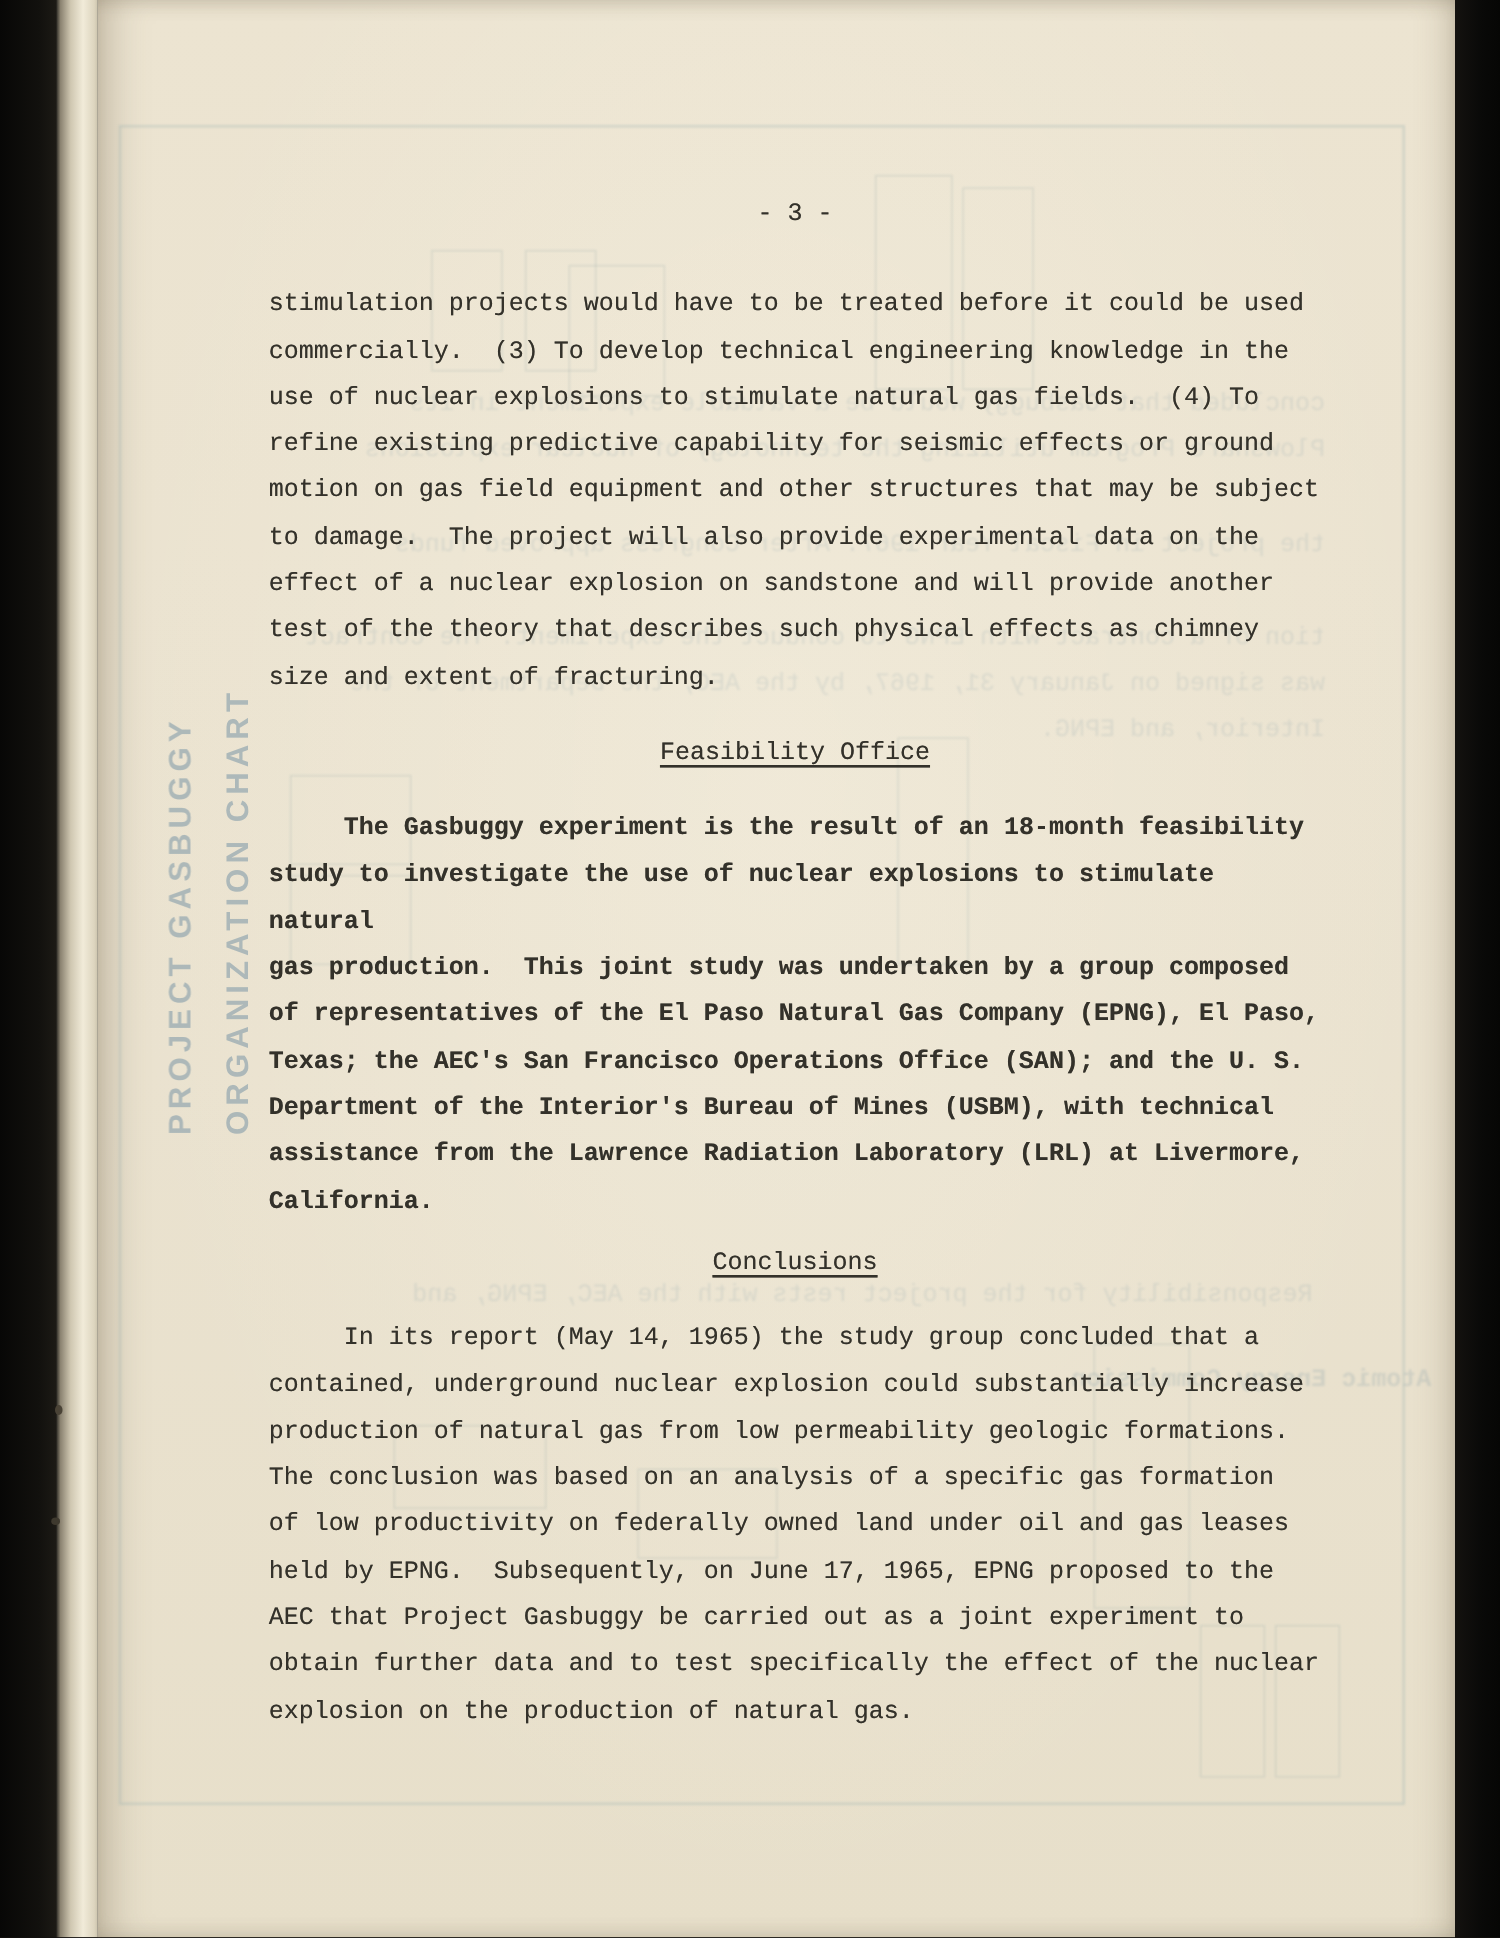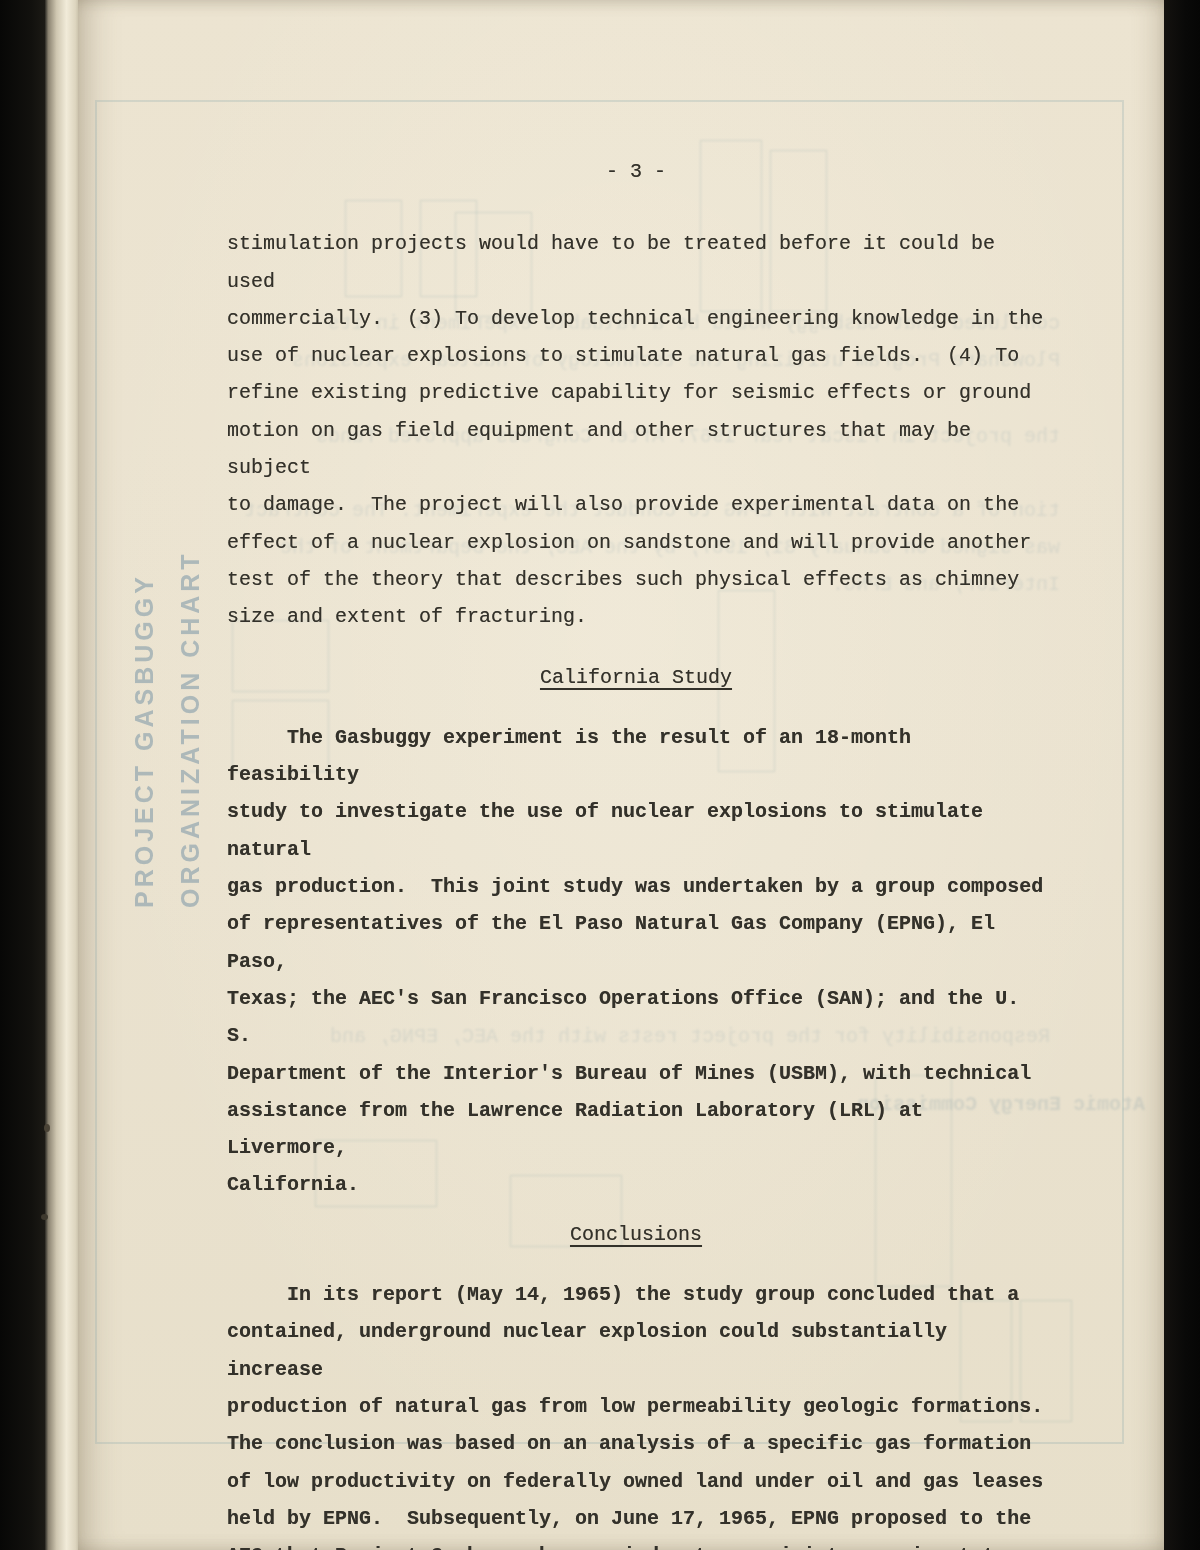--- a/index.html
+++ b/index.html
@@ -100,34 +100,34 @@
     z-index: 2;
     color: #33312a;
     font-size: 20px;
     line-height: 37.3px;
     text-shadow: 0 0 0.5px rgba(42,40,32,0.55);
   }
 
   .page-number { margin: 153px 0 0 0; text-align: center; }
 
   .para {
-    margin: 12px; padding: 0;
+    margin: 0; padding: 0;
     white-space: pre-wrap;
   }
   .para-1 { margin-top: 35px; }
   .section-heading { margin-top: 19px; white-space: pre-wrap; }
   .subhead { margin-top: 23px; text-align: center; }
   .subhead .u {
     text-decoration: underline;
     text-decoration-thickness: 1.5px;
     text-underline-offset: 5px;
   }
   .para-2 { margin-top: 23px; font-weight: bold; }
   .subhead-2 { margin-top: 12px; }
-  .para-3 { margin-top: 23px; font-weight: bold; }
+  .para-3 { margin-top: 23px; }
 </style>
 </head>
 <body>
 
 <div class="scan">
 
   <div class="strip-left"></div>
   <div class="book-edge"></div>
   <div class="speck1"></div>
   <div class="speck2"></div>
@@ -174,21 +174,21 @@
 commercially.  (3) To develop technical engineering knowledge in the
 use of nuclear explosions to stimulate natural gas fields.  (4) To
 refine existing predictive capability for seismic effects or ground
 motion on gas field equipment and other structures that may be subject
 to damage.  The project will also provide experimental data on the
 effect of a nuclear explosion on sandstone and will provide another
 test of the theory that describes such physical effects as chimney
 size and extent of fracturing.</p>
 
 
-      <div class="subhead"><span class="u">California Study</span></div>
+      <div class="subhead"><span class="u">Feasibility Office</span></div>
 
       <p class="para para-2">     The Gasbuggy experiment is the result of an 18-month feasibility
 study to investigate the use of nuclear explosions to stimulate natural
 gas production.  This joint study was undertaken by a group composed
 of representatives of the El Paso Natural Gas Company (EPNG), El Paso,
 Texas; the AEC's San Francisco Operations Office (SAN); and the U. S.
 Department of the Interior's Bureau of Mines (USBM), with technical
 assistance from the Lawrence Radiation Laboratory (LRL) at Livermore,
 California.</p>
 

